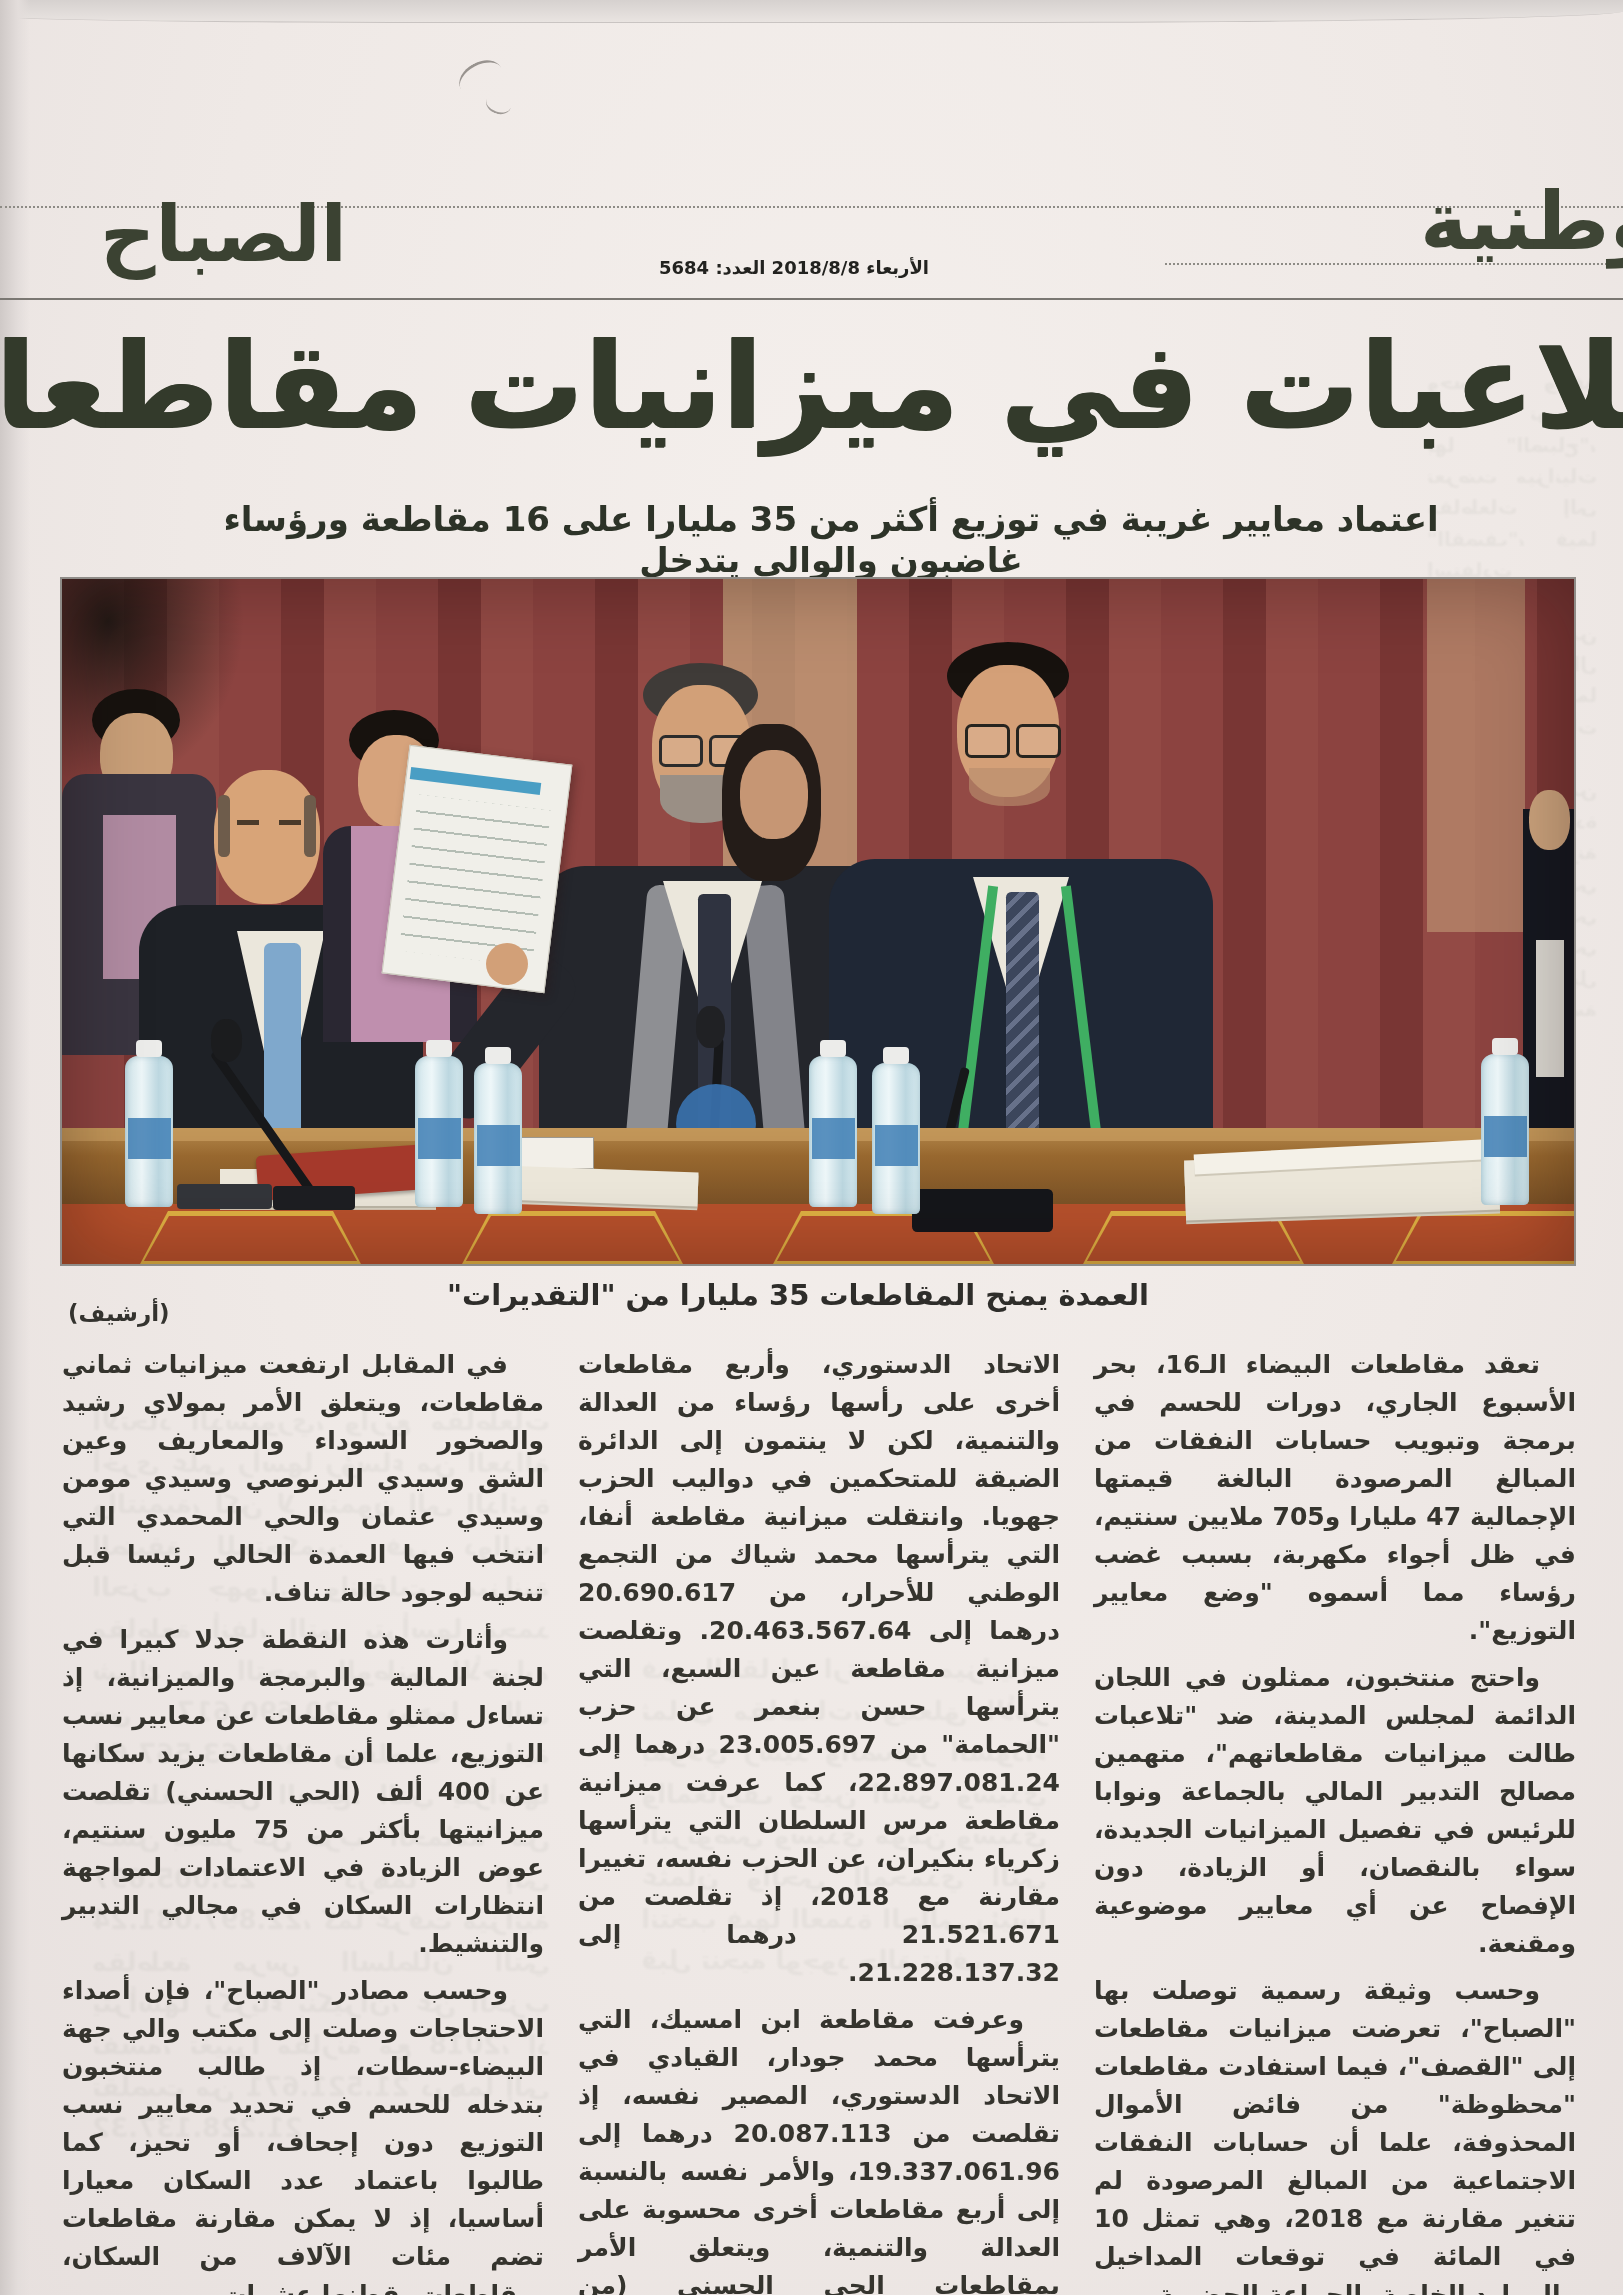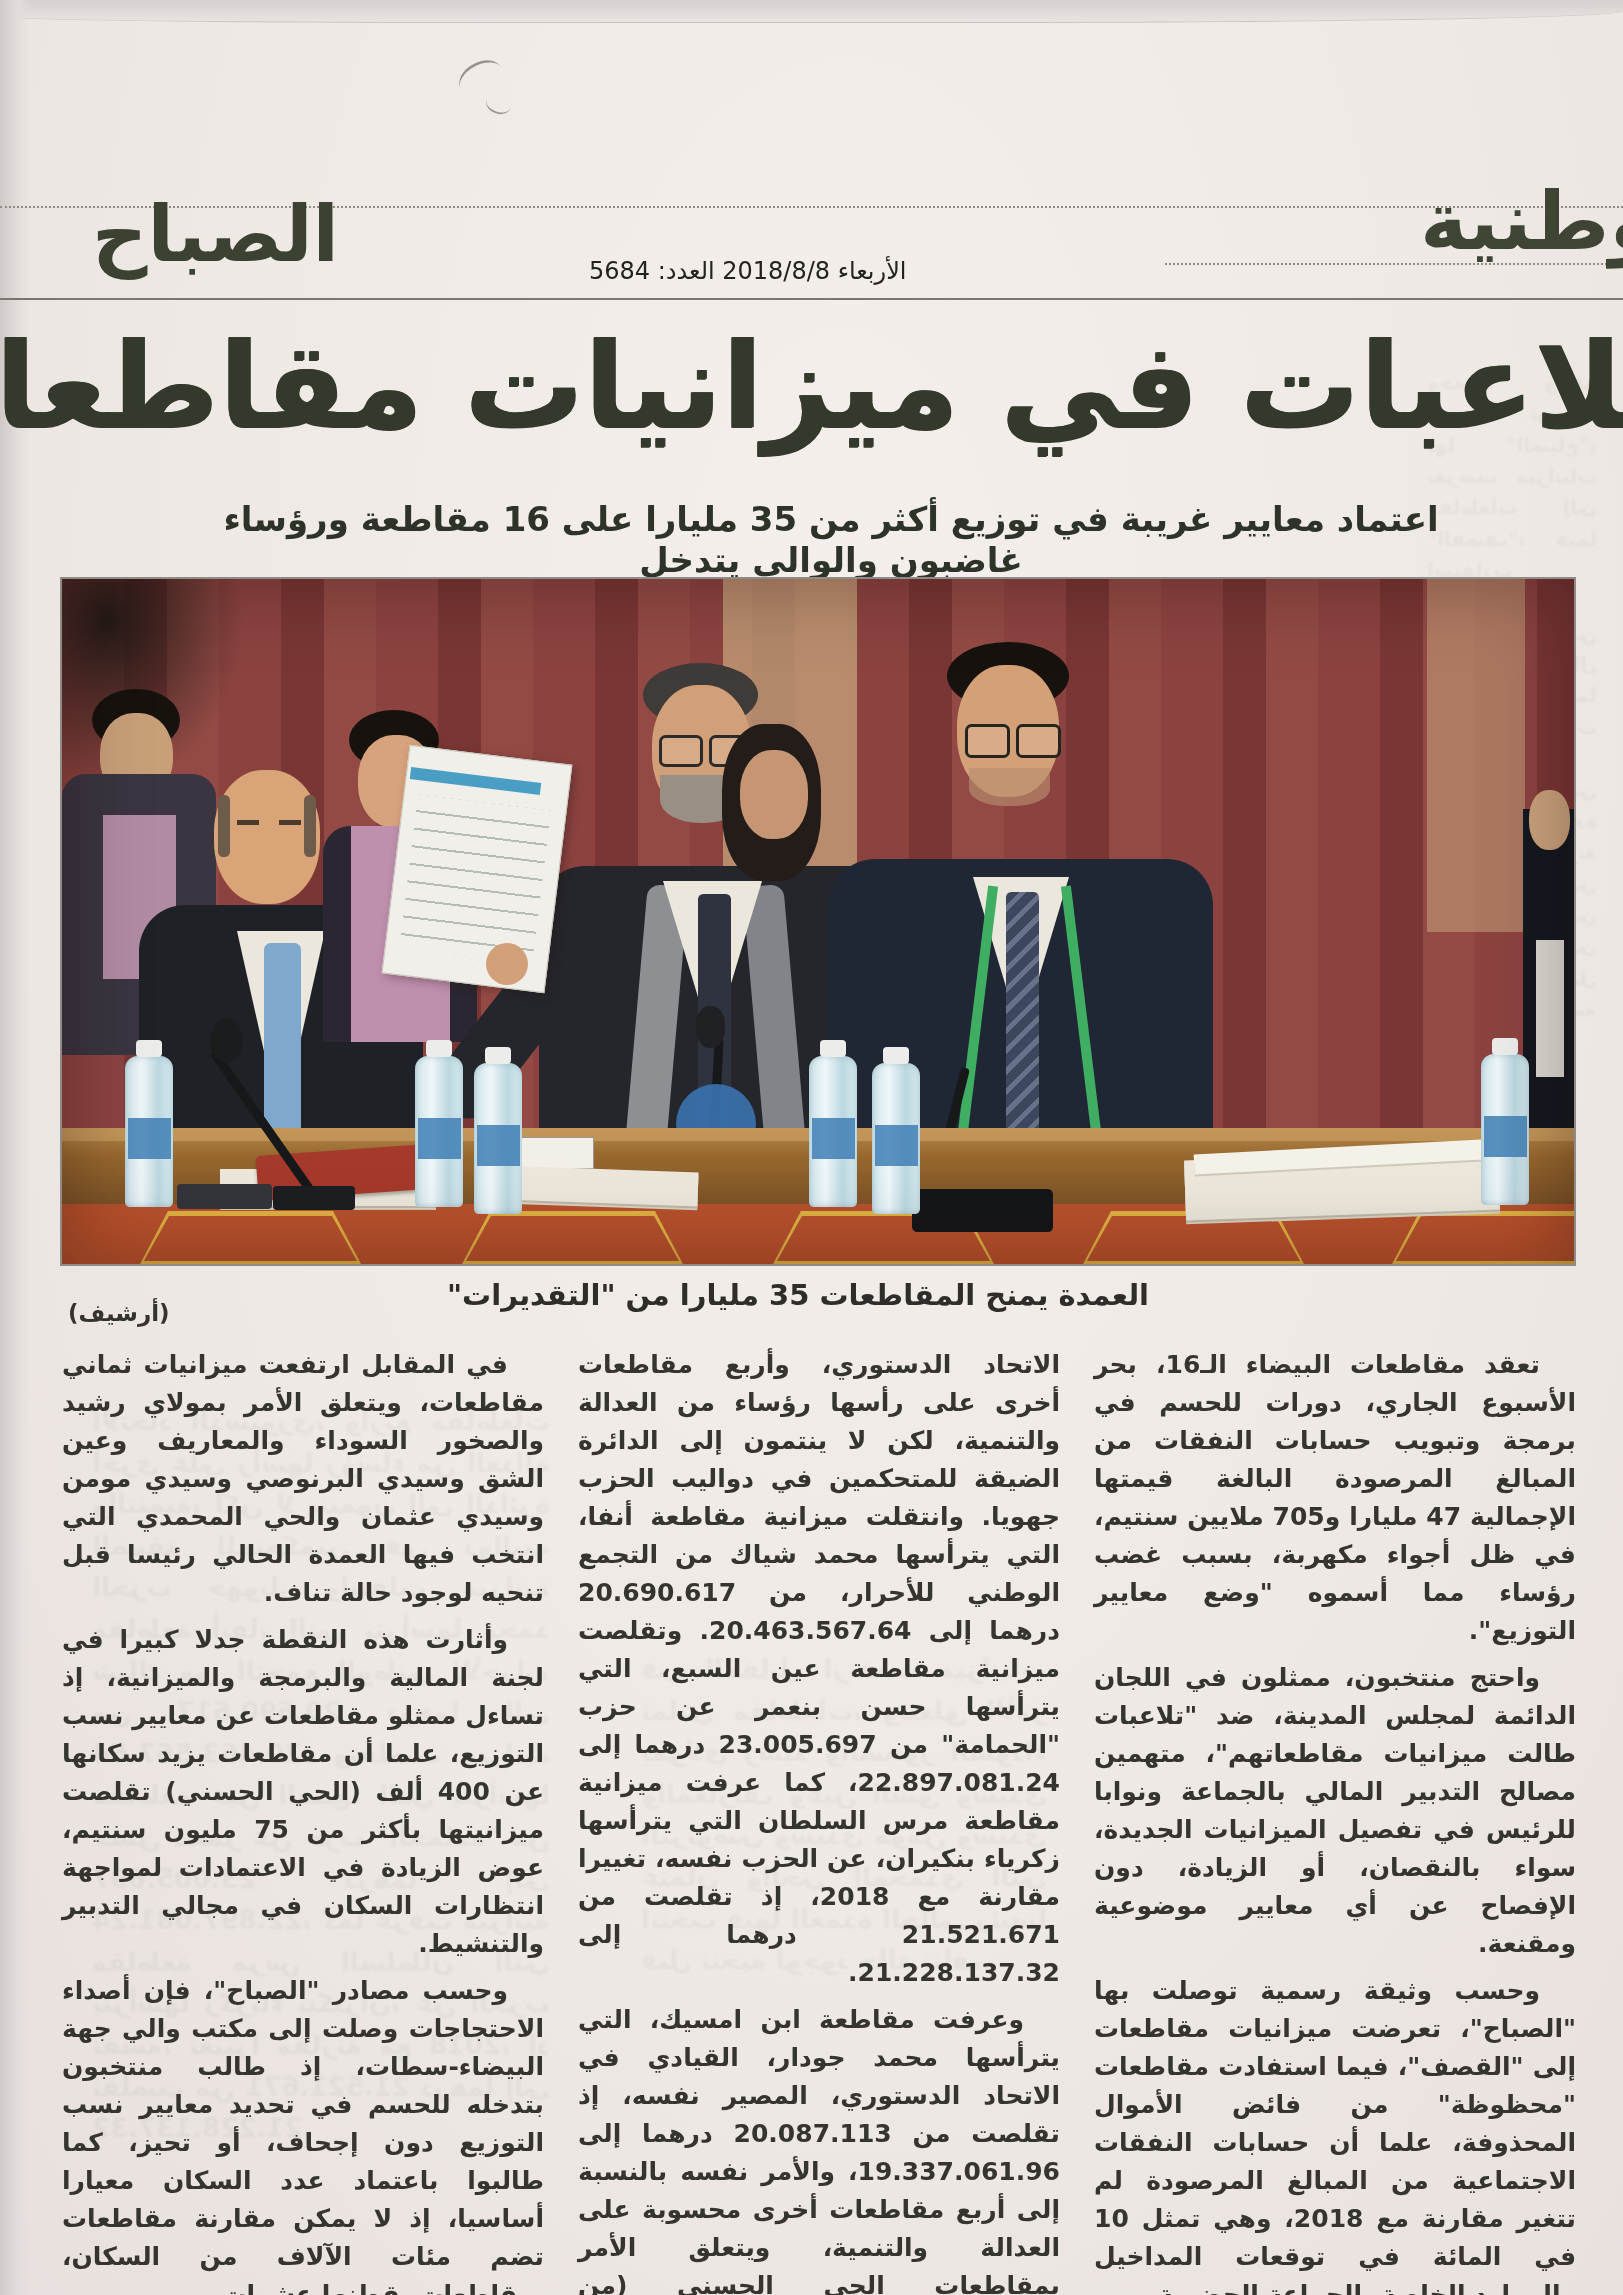--- a/index.html
+++ b/index.html
@@ -9,22 +9,22 @@
   .abs{position:absolute;}
   
   .scan-top{left:0;top:0;width:100%;height:22px;background:linear-gradient(180deg,#d6d1cf,#e9e4e1);border-bottom:0.7px solid #c9c4c2;border-radius:0 0 40% 30%/0 0 11.8px 6.5px;}
   .scan-left{left:0;top:0;width:30px;height:100%;background:linear-gradient(90deg,#cfc9c7,#e3dddb 60%,rgba(227,221,219,0));}
   .pen-mark1{left:458px;top:62px;width:46px;height:30px;border-top:3.3px solid #6a6560;border-radius:50%;transform:rotate(-28deg);opacity:.65;}
   .pen-mark2{left:486px;top:92px;width:26px;height:19.6px;border-bottom:2.6px solid #6a6560;border-radius:50%;transform:rotate(18deg);opacity:.6;}
   
   .rule-dot-top{left:0;top:206px;width:100%;border-top:2px dotted #8d8b85;}
   .rule-dot-sec{left:1165px;top:263px;width:458px;border-top:2px dotted #8d8b85;}
   .rule-solid{left:0;top:298px;width:100%;border-top:2px solid #7a7772;}
-  .masthead{left:92px;top:196px;font-size:77px;font-weight:bold;color:#3b4232;letter-spacing:-2px;line-height:1;}
-  .dateline{left:589px;top:257px;width:340px;text-align:left;font-size:24px;font-weight:400;color:#22221f;direction:rtl;}
+  .masthead{left:100px;top:196px;font-size:77px;font-weight:bold;color:#3b4232;letter-spacing:-2px;line-height:1;}
+  .dateline{left:589px;top:257px;width:340px;text-align:right;font-size:18px;font-weight:700;color:#22221f;direction:rtl;}
   .section-label{left:auto;right:-36px;top:182px;font-size:80px;font-weight:bold;color:#3e4535;line-height:1;}
   
   .headline{left:39px;top:306px;width:1630px;margin:0;font-size:119px;line-height:1.35;font-weight:bold;color:#333a2b;white-space:nowrap;text-align:right;letter-spacing:-1.3px;text-shadow:1.3px 0 0 #333a2b,0 0.7px 0 #333a2b;}
   .subheadline{left:196px;right:157px;top:499px;margin:0;font-size:34px;font-weight:bold;color:#2d3328;text-align:center;line-height:1.2;}
   
   .photo{left:60px;top:577px;width:1516px;height:689px;border:2px solid #8f8c88;box-sizing:border-box;overflow:hidden;background:#8c4340;}
   .photo div{position:absolute;}
   .photo::after{content:'';position:absolute;inset:0;box-shadow:inset 0 0 85px rgba(20,5,5,.35);pointer-events:none;}
   .caption{left:340px;top:1278px;width:916px;text-align:center;font-size:29px;font-weight:600;color:#2e2d2a;}
   .credit{left:68px;top:1300px;font-size:23px;font-weight:600;color:#34332f;}

